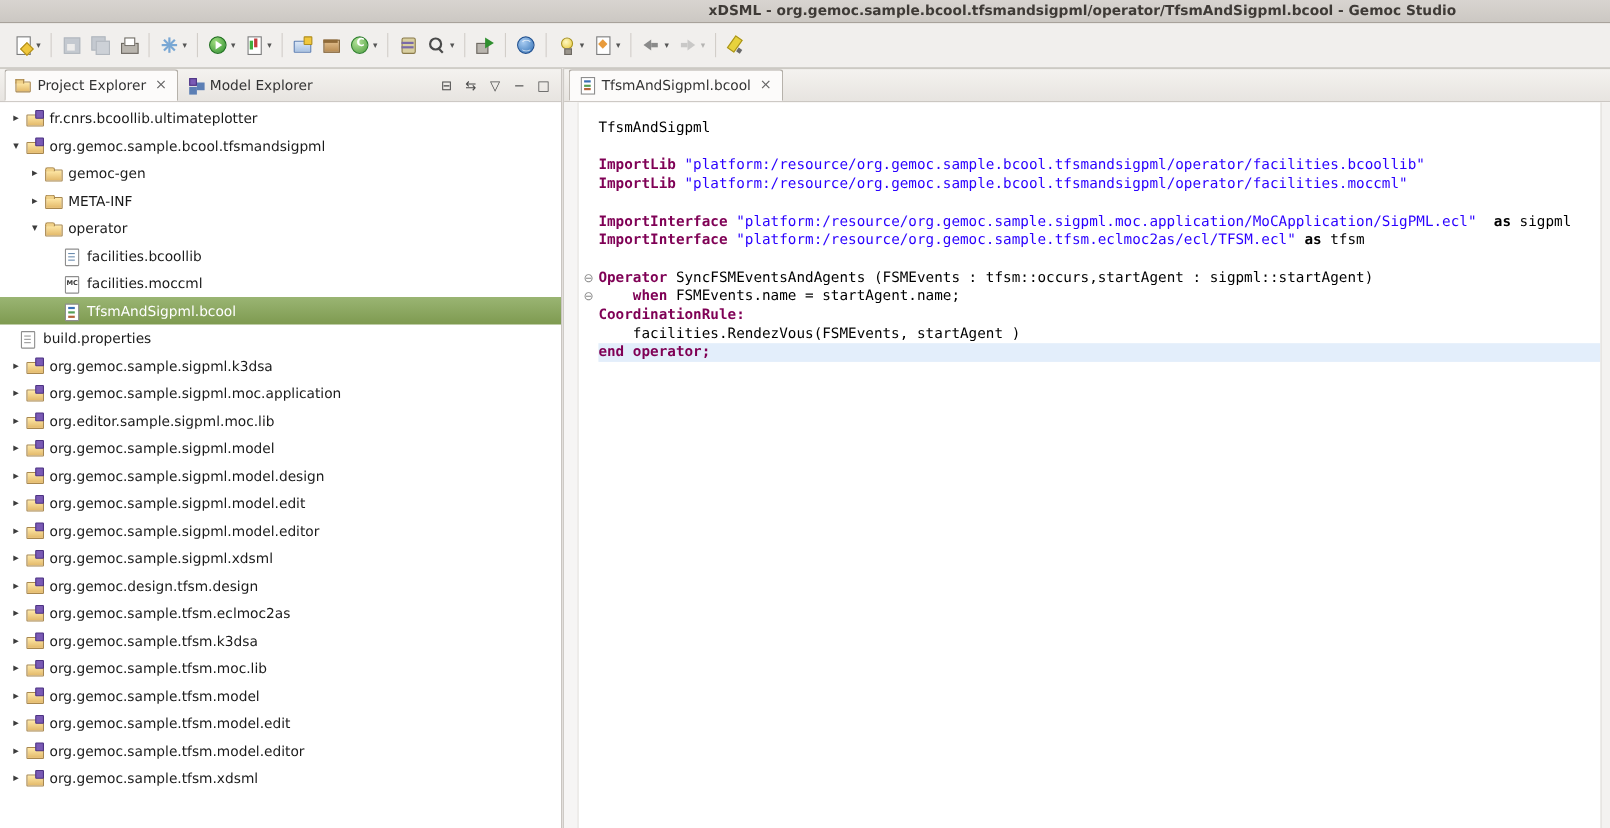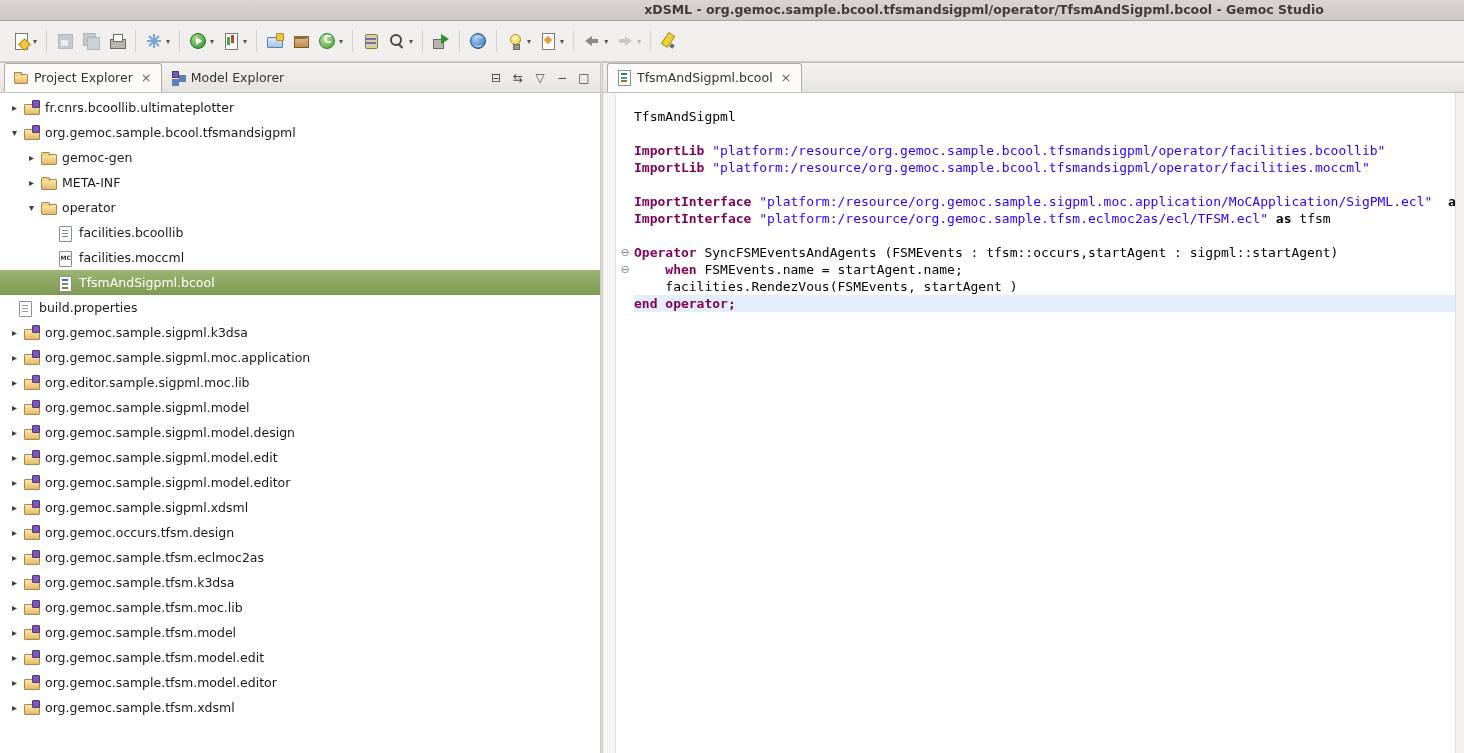--- a/index.html
+++ b/index.html
@@ -61,21 +61,21 @@
   .ti-next-annotation::after{content:"";position:absolute;left:6px;top:5px;width:6px;height:6px;background:#e89b3c;transform:rotate(45deg)}
   .ti-back::before{content:"";position:absolute;left:2px;top:4px;border-right:7px solid #8a8a8a;border-top:5px solid transparent;border-bottom:5px solid transparent}
   .ti-back::after{content:"";position:absolute;left:9px;top:7px;width:6px;height:4px;background:#8a8a8a}
   .ti-forward::before{content:"";position:absolute;right:2px;top:4px;border-left:7px solid #8a8a8a;border-top:5px solid transparent;border-bottom:5px solid transparent}
   .ti-forward::after{content:"";position:absolute;right:9px;top:7px;width:6px;height:4px;background:#8a8a8a}
   .ti-highlight-marker::before{content:"";position:absolute;left:4px;top:1px;width:6px;height:12px;background:#e8d23c;border:1px solid #a8921e;transform:rotate(35deg)}
   .ti-highlight-marker::after{content:"";position:absolute;left:10px;top:12px;width:4px;height:4px;background:#6a6a6a;transform:rotate(35deg)}
 
   
   .main{flex:1;display:flex;min-height:0}
-  .explorer{width:600px;flex:none;display:flex;flex-direction:column;background:#fff;border-top:1px solid #c5c1bb}
+  .explorer{width:510px;flex:none;display:flex;flex-direction:column;background:#fff;border-top:1px solid #c5c1bb}
   .splitter{width:3px;flex:none;background:#e6e3df;border-left:1px solid #c9c5c0;border-right:1px solid #c9c5c0;cursor:col-resize}
   .editor{flex:1;display:flex;flex-direction:column;min-width:0;border-top:1px solid #c5c1bb}
 
   
   .panel-header,.editor-tabs{height:30px;flex:none;background:linear-gradient(#f4f2ef,#e7e4e0);border-bottom:1px solid #c2beb8;display:flex;align-items:flex-end}
   .panel-header{justify-content:space-between}
   .view-tabs{display:flex;align-items:flex-end;height:100%}
   .view-tab,.editor-tab{display:flex;align-items:center;gap:5px;height:29px;padding:0 9px;font-size:12.5px;color:#333;white-space:nowrap}
   .view-tab.active,.editor-tab.active{background:#fcfbfa;border:1px solid #b0aba4;border-bottom:1px solid #fcfbfa;border-radius:3px 3px 0 0;margin-left:4px}
   .vclose{color:#666;font-size:13px;margin-left:3px;line-height:1}
@@ -310,21 +310,21 @@
             <span class="tlabel">org.gemoc.sample.sigpml.model.editor</span>
           </div>
           <div class="trow" style="padding-left: 6px;">
             <span class="arrow">▸</span>
             <span class="ti ti-project"></span>
             <span class="tlabel">org.gemoc.sample.sigpml.xdsml</span>
           </div>
           <div class="trow" style="padding-left: 6px;">
             <span class="arrow">▸</span>
             <span class="ti ti-project"></span>
-            <span class="tlabel">org.gemoc.occurs.tfsm.design</span>
+            <span class="tlabel">org.gemoc.design.tfsm.design</span>
           </div>
           <div class="trow" style="padding-left: 6px;">
             <span class="arrow">▸</span>
             <span class="ti ti-project"></span>
             <span class="tlabel">org.gemoc.sample.tfsm.eclmoc2as</span>
           </div>
           <div class="trow" style="padding-left: 6px;">
             <span class="arrow">▸</span>
             <span class="ti ti-project"></span>
             <span class="tlabel">org.gemoc.sample.tfsm.k3dsa</span>
@@ -403,20 +403,24 @@
             <div class="cl">
               <span class="fold">⊖</span>
               <span class="lt"><span class="t-k">Operator</span><span class="t-p"> SyncFSMEventsAndAgents (FSMEvents : tfsm::occurs,startAgent : sigpml::startAgent)</span></span>
             </div>
             <div class="cl">
               <span class="fold">⊖</span>
               <span class="lt"><span class="t-p">    </span><span class="t-k">when</span><span class="t-p"> FSMEvents.name = startAgent.name;</span></span>
             </div>
             <div class="cl">
               <span class="fold"></span>
+              <span class="lt"><span class="t-k">CoordinationRule:</span></span>
+            </div>
+            <div class="cl">
+              <span class="fold"></span>
               <span class="lt"><span class="t-p">    facilities.RendezVous(FSMEvents, startAgent )</span></span>
             </div>
             <div class="cl">
               <span class="fold"></span>
               <span class="lt hl"><span class="t-k">end operator;</span></span>
             </div>
           </div>
         <div class="overview-ruler"></div>
       </div>
     </div>

